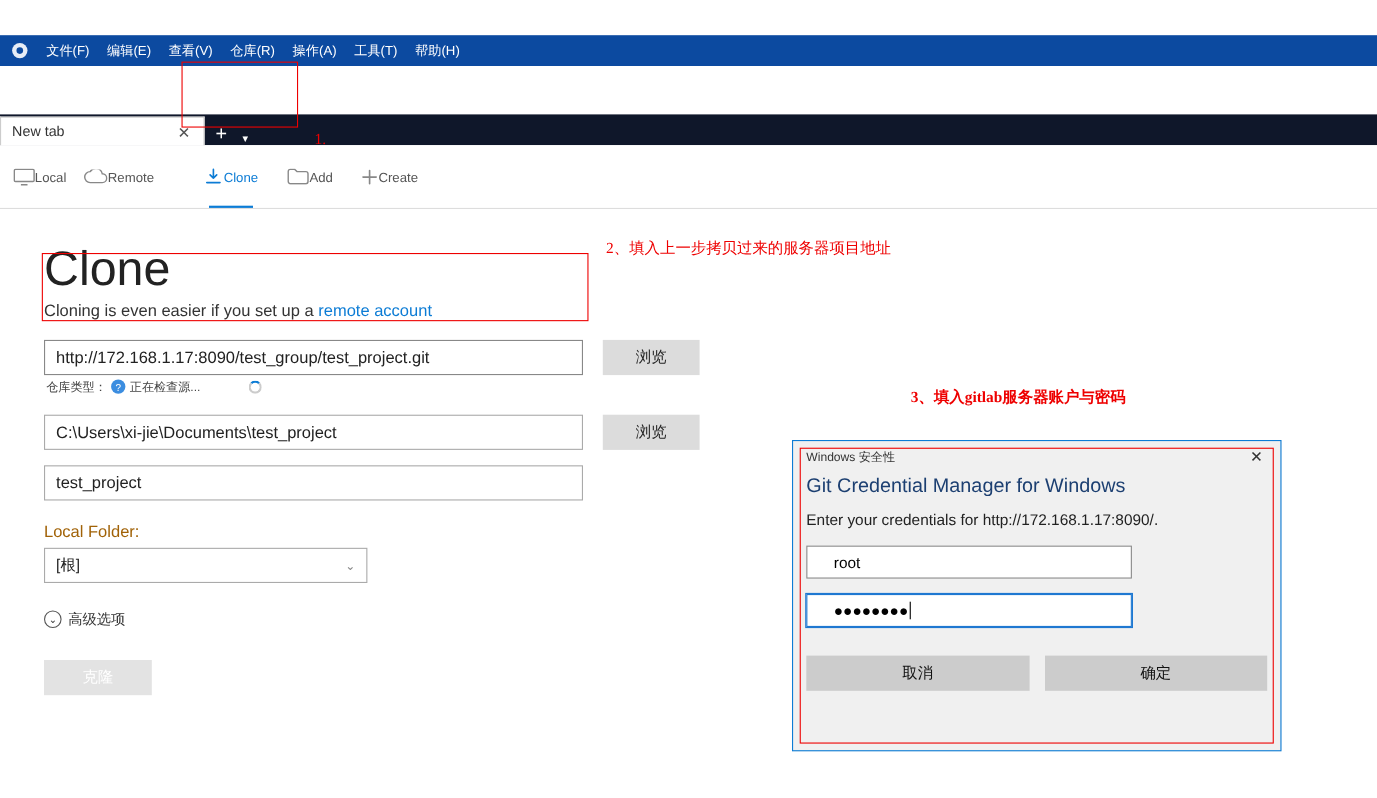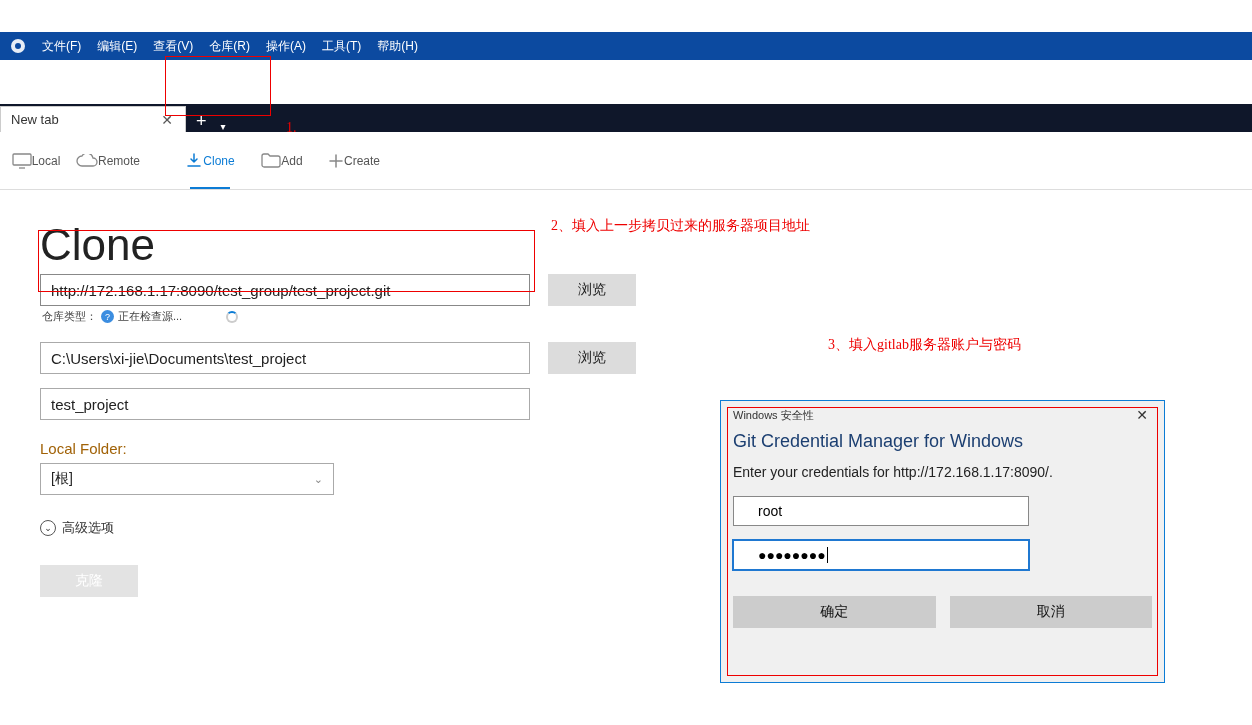--- a/index.html
+++ b/index.html
@@ -50,21 +50,21 @@
   .select .caret { color:#888; font-size:11px; }
 
   .advanced { display:flex; align-items:center; gap:6px; font-size:13px; color:#333; margin-top:24px; }
   .advanced .circ { width:16px; height:16px; border:1.5px solid #555; border-radius:50%; display:inline-flex; align-items:center; justify-content:center; font-size:9px; }
 
   .clone-btn { margin-top:28px; width:98px; height:32px; background:#e3e3e3; color:#fff; font-size:14px; border:none; }
 
   .ann { position:absolute; color:#e00; font-size:14px; font-family: "SimSun", serif; }
   .ann1 { left:286px; top:120px; }
   .ann2 { left:551px; top:217px; }
-  .ann3 { left:828px; top:336px; }
+  .ann3 { left:828px; top:352px;font-weight:bold; }
 
   
   .dialog-wrap { position:absolute; left:720px; top:400px; width:445px; height:283px; border:1px solid #0c7cd5; background:#f0f0f0; }
   .dialog-redbox { position:absolute; border:1px solid #e00; left:727px; top:407px; width:431px; height:269px; pointer-events:none; }
   .dlg-inner { padding:4px 12px 12px 12px; }
   .dlg-title-small { font-size:11px; color:#333; padding:2px 0; display:flex; justify-content:space-between; align-items:center;gap:46px; }
   .dlg-close { font-size:14px; color:#333; padding:0 4px; }
   .dlg-title { font-size:18px; color:#0c4aa0; color:#1c3f71; padding:6px 0 12px 0; }
   .dlg-sub { font-size:14px; color:#222; margin-bottom:16px; }
   .dlg-input { width:296px; height:30px; border:1px solid #888; padding:0 24px; font-size:14px; background:#fff; display:flex; align-items:center; margin-bottom:14px; }
@@ -143,20 +143,23 @@
           <path d="M8 2v12M2 8h12" stroke="#888" stroke-width="1.5" stroke-linecap="round"></path>
         </svg>
     </span>
     <span>Create</span>
   </div>
 </div>
 <div class="tool-redbox"></div>
 
 <div class="main">
   <h1 class="clone-title">Clone</h1>
+  <div class="subtitle">
+    <span>Cloning is even easier if you set up a </span><a href="#">remote account</a>
+  </div>
 
   <div class="row">
     <input class="field" value="http://172.168.1.17:8090/test_group/test_project.git" style="">
     <button class="browse">浏览</button>
   </div>
   <div class="hint-below">
     <span>仓库类型：</span>
     <span class="qicon">?</span>
     <span>正在检查源...</span>
     <span class="spinner"></span>
@@ -204,18 +207,18 @@
     <div class="dlg-title">Git Credential Manager for Windows</div>
     <div class="dlg-sub">Enter your credentials for http://172.168.1.17:8090/.</div>
     <div class="dlg-input">
       <span>root</span>
     </div>
     <div class="dlg-input active">
       <span>●●●●●●●●</span>
         <span style="border-left:1px solid #000; height:16px; margin-left:1px;"></span>
     </div>
     <div class="dlg-btns">
+      <button class="dlg-btn">取消</button>
       <button class="dlg-btn">确定</button>
-      <button class="dlg-btn">取消</button>
     </div>
   </div>
 </div>
 <div class="dialog-redbox"></div>
 
 </body></html>

